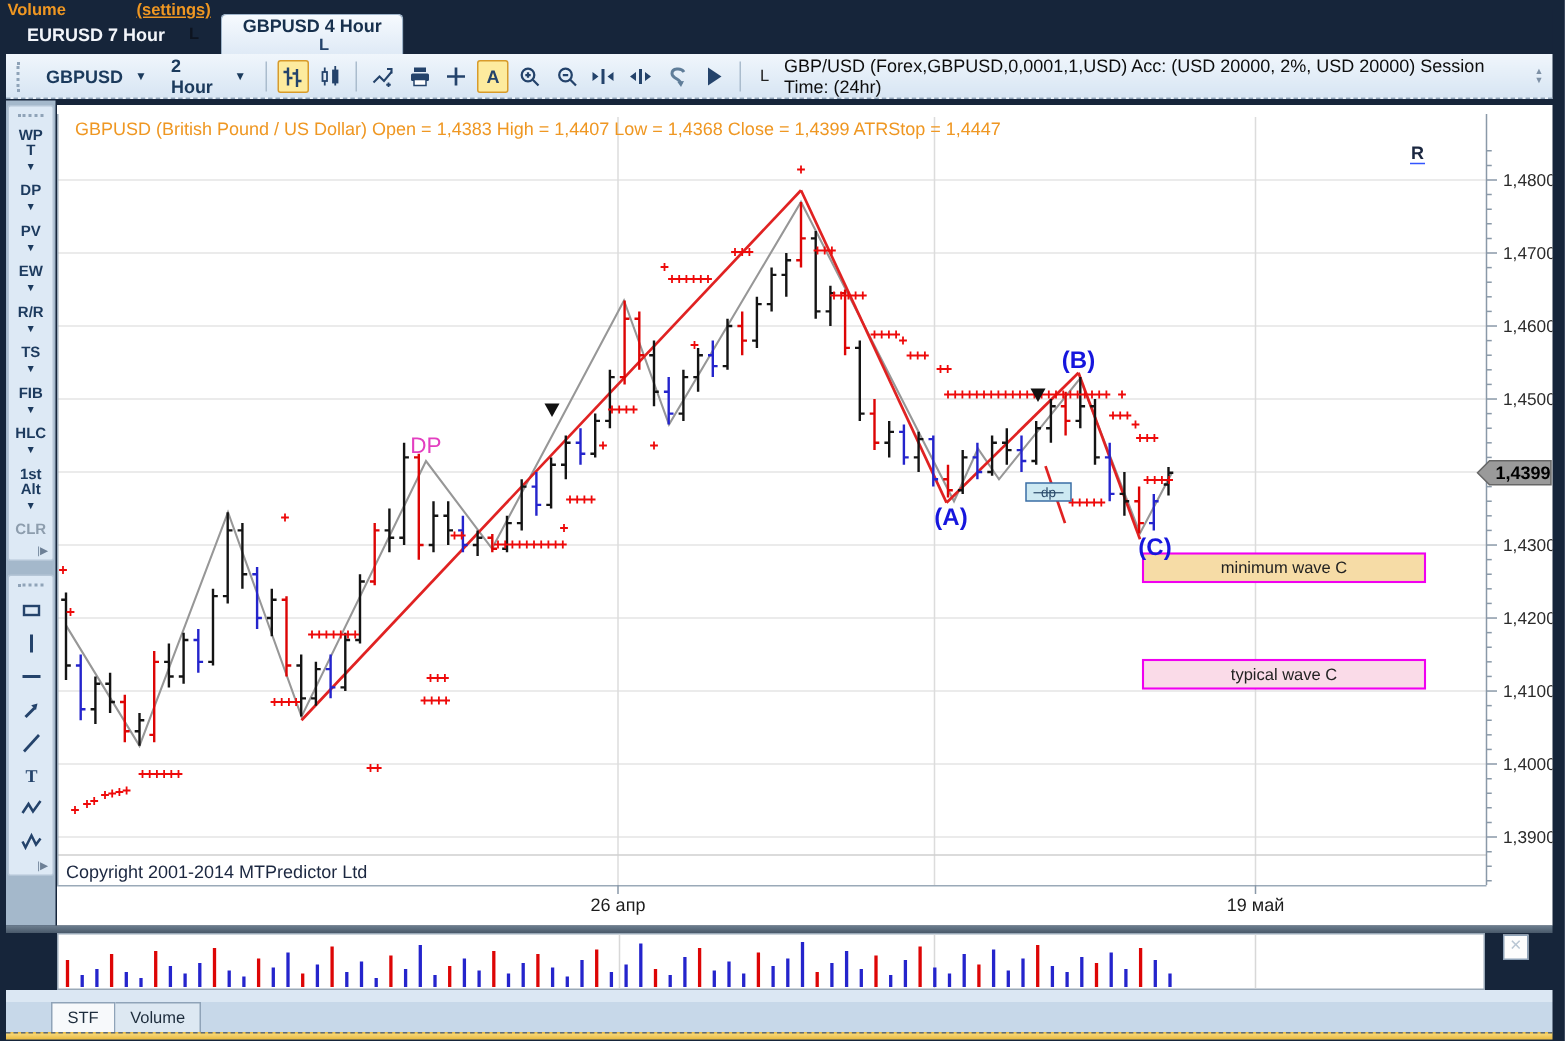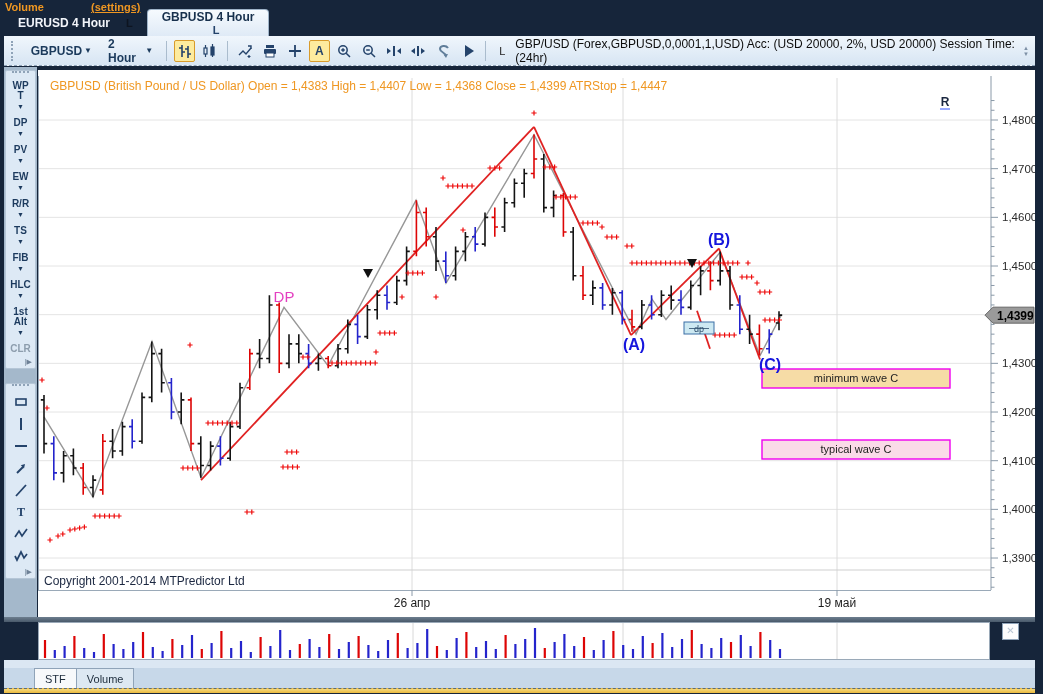--- a/index.html
+++ b/index.html
@@ -7,33 +7,33 @@
   
   #tabbar{position:absolute;left:4px;top:6px;right:8px;height:30px;background:#16253a;display:flex;align-items:flex-end;}
   .tab{height:26px;display:flex;align-items:center;padding:0 14px;color:#f2f5fa;font-size:12px;font-weight:bold;cursor:default;}
   .tab .badge{margin-left:16px;color:#0d1420;font-weight:bold;font-size:11px;}
   .tab.active{background:linear-gradient(#f6fafe,#dfeaf6);color:#17304d;border-radius:4px 4px 0 0;border:1px solid #9fb4c9;border-bottom:none;flex-direction:column;}
   .tab.active .badge{color:#24436b;}
   .tab .close{margin-left:12px;color:#24436b;font-size:11px;font-weight:bold;}
   
   #toolbar{position:absolute;left:4px;top:36px;right:8px;height:30px;background:linear-gradient(#f0f6fc,#d7e5f3);border-bottom:1px dashed #8fa3b8;display:flex;align-items:center;gap:4px;padding-left:4px;box-sizing:border-box;}
   .grip{width:5px;height:20px;border-left:2px dotted #8fa3b8;margin:0 3px;}
-  .combo{display:flex;align-items:center;gap:2px;color:#1b3a5c;font-size:12px;font-weight:bold;padding:2px 6px;}
+  .combo{display:flex;align-items:center;gap:8px;color:#1b3a5c;font-size:12px;font-weight:bold;padding:2px 6px;}
   .combo .arr{font-size:8px;color:#1b3a5c;}
   .tsep{width:1px;height:20px;background:#aabccd;margin:0 3px;}
   .tbtn{width:22px;height:22px;display:flex;align-items:center;justify-content:center;border-radius:2px;}
   .tbtn.sel{background:#fdeb9e;border:1px solid #d89b2b;box-sizing:border-box;}
   .tbtn svg{display:block;}
   .abtn{font-size:12px;font-weight:bold;color:#24436b;}
   #instr{display:flex;align-items:center;gap:10px;margin-left:6px;color:#0d0d0d;font-size:12px;}
   #instr .lb{font-size:11px;color:#222;}
   #tb-spin{margin-left:auto;margin-right:6px;display:flex;flex-direction:column;color:#7d90a5;font-size:6px;line-height:6px;}
   
   #dock{position:absolute;left:4px;top:67px;width:33px;bottom:77px;background:#a4b8cb;}
-  .ltb{position:absolute;left:1px;width:31px;background:#dde9f5;border:1px solid #b5c6d7;border-radius:2px;box-sizing:border-box;}
+  .ltb{position:absolute;left:1px;width:31px;background:#dde9f5;border:1px solid #b5c6d7;border-radius:2px;box-sizing:border-box;padding-top:5px;}
   .ltb .hgrip{height:3px;border-top:2px dotted #8fa3b8;margin:0 6px 2px 6px;}
   .sbtn{text-align:center;color:#1c3least;color:#1c3a5e;font-size:10px;font-weight:bold;line-height:10px;padding:3px 0;cursor:default;}
   .sbtn .arr{display:block;font-size:7px;color:#1c3a5e;margin-top:1px;}
   .sbtn.dis{color:#8d9dad;}
   .ovf{text-align:right;color:#6d8096;font-size:7px;padding:1px 3px 2px 0;}
   .ticon{display:flex;justify-content:center;padding:3px 0;}
   
   #chart-wrap{position:absolute;left:38px;top:70px;width:997px;height:547px;background:#ffffff;}
   
   #splitter{position:absolute;left:4px;top:617px;right:8px;height:5px;background:linear-gradient(#6d7e8f,#49596a);}
@@ -51,21 +51,21 @@
   #gold-strip{position:absolute;left:4px;top:688px;right:8px;height:4px;background:linear-gradient(#f6d97c,#e9b93f);border-top:1px dashed #5c6b7a;}
   a{cursor:pointer;padding-left:44px;}
 </style>
 </head>
 <body>
 
 <div id="screen">
 
   <div id="tabbar">
     <div class="tab">
-      <span>EURUSD 4 Hour</span>
+      <span>EURUSD 7 Hour</span>
       <span class="badge">L</span>
     </div>
     <div class="tab active">
       <span>GBPUSD 4 Hour</span>
       <span class="badge">L</span>
       <span class="close">✕</span>
     </div>
   </div>
 
   <div id="toolbar">

